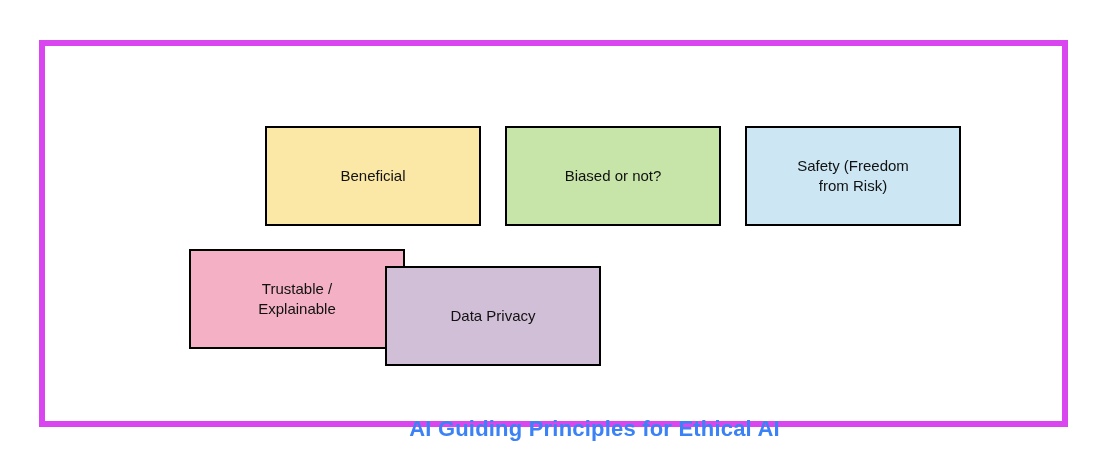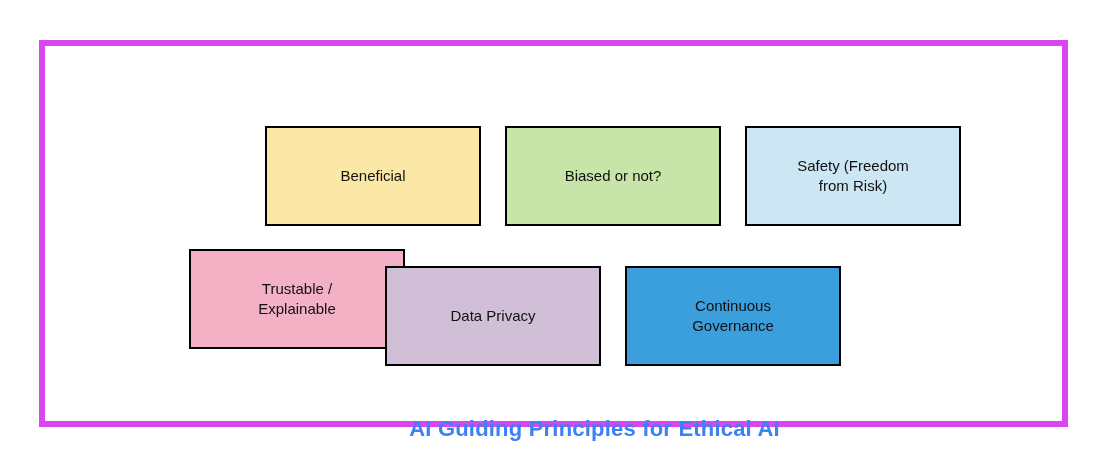--- a/index.html
+++ b/index.html
@@ -80,20 +80,17 @@
     </div>
 
     <div class="box b4" style="background-color: rgb(244, 177, 197);">
       <div class="inner">Trustable / Explainable</div>
     </div>
 
     <div class="box b5" style="background-color: rgb(208, 191, 214);">
       <div class="inner">Data Privacy</div>
     </div>
 
-    <div class="box b6" style="background-color: rgb(58, 159, 220);">
-      <div class="inner">Continuous Governance</div>
-    </div>
 
 
     <div class="diagram-title">AI Guiding Principles for Ethical AI</div>
   </div>
 </div>
 
 </body></html>

